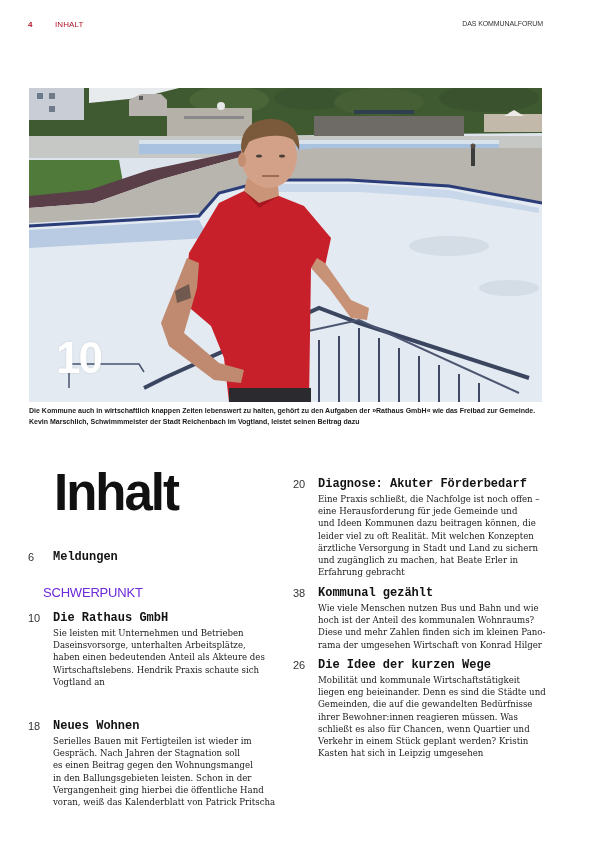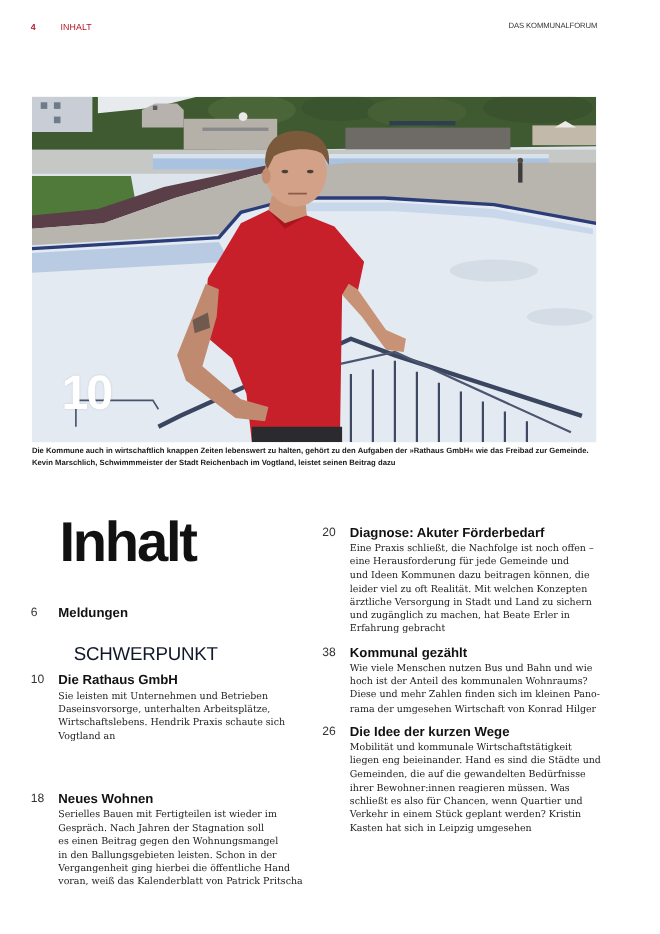--- a/index.html
+++ b/index.html
@@ -16,25 +16,25 @@
     .photo svg { display: block; }
     .photo-number { position: absolute; left: 27px; top: 248px; font-size: 44px; font-weight: bold; color: #ffffff; letter-spacing: -2px; line-height: 1; text-shadow: 0 0 2px rgba(0,0,0,0.15); }
 
     .caption { position: absolute; left: 29px; top: 406px; width: 540px; font-size: 7px; font-weight: bold; line-height: 10.5px; color: #1a1a1a; }
     .caption div { white-space: nowrap; }
 
     .toc-title { position: absolute; left: 54px; top: 467px; font-size: 51px; font-weight: bold; letter-spacing: -2px; color: #111; line-height: 1; }
 
     .entry { position: absolute; width: 250px; }
     .entry .num { position: absolute; left: 0; top: 1px; font-size: 11px; color: #333; }
-    .entry .title { position: absolute; left: 25px; top: 0; font-size: 12px; font-weight: bold; color: #111; white-space: nowrap; }
+    .entry .title { position: absolute; left: 25px; top: 0; font-size: 12px; font-weight: bold; color: #111; white-space: nowrap; font-family: Liberation Mono, monospace; }
     .entry .desc { position: absolute; left: 25px; top: 16px; width: 250px; font-family: "DejaVu Serif", serif; font-size: 8.6px; line-height: 12.2px; color: #222; }
     .entry .desc div { white-space: nowrap; }
 
-    .schwerpunkt { position: absolute; left: 67px; top: 585px; font-size: 17px; color: #0f172a; letter-spacing: -0.2px; }
+    .schwerpunkt { position: absolute; left: 43px; top: 585px; font-size: 13px; color: #6d28d9; letter-spacing: -0.2px; }
   </style>
 </head>
 <body>
 
 <div class="header">
   <span class="page-num">4</span>
   <span class="section-label">INHALT</span>
   <span class="magazine">DAS KOMMUNALFORUM</span>
 </div>
 
@@ -142,20 +142,21 @@
 </div>
 
 <div class="schwerpunkt">SCHWERPUNKT</div>
 
 <div class="entry" style="left:28px; top:611px;">
   <span class="num">10</span>
   <span class="title">Die Rathaus GmbH</span>
   <div class="desc">
     <div>Sie leisten mit Unternehmen und Betrieben</div>
     <div>Daseinsvorsorge, unterhalten Arbeitsplätze,</div>
+    <div>haben einen bedeutenden Anteil als Akteure des</div>
     <div>Wirtschaftslebens. Hendrik Praxis schaute sich</div>
     <div>Vogtland an</div>
   </div>
 </div>
 
 <div class="entry" style="left:28px; top:719px;">
   <span class="num">18</span>
   <span class="title">Neues Wohnen</span>
   <div class="desc">
     <div>Serielles Bauen mit Fertigteilen ist wieder im</div>
@@ -190,20 +191,20 @@
     <div>Diese und mehr Zahlen finden sich im kleinen Pano-</div>
     <div>rama der umgesehen Wirtschaft von Konrad Hilger</div>
   </div>
 </div>
 
 <div class="entry" style="left:293px; top:658px;">
   <span class="num">26</span>
   <span class="title">Die Idee der kurzen Wege</span>
   <div class="desc">
     <div>Mobilität und kommunale Wirtschaftstätigkeit</div>
-    <div>liegen eng beieinander. Hand es sind die Städte und</div>
+    <div>liegen eng beieinander. Denn es sind die Städte und</div>
     <div>Gemeinden, die auf die gewandelten Bedürfnisse</div>
     <div>ihrer Bewohner:innen reagieren müssen. Was</div>
     <div>schließt es also für Chancen, wenn Quartier und</div>
     <div>Verkehr in einem Stück geplant werden? Kristin</div>
     <div>Kasten hat sich in Leipzig umgesehen</div>
   </div>
 </div>
 
 </body></html>

